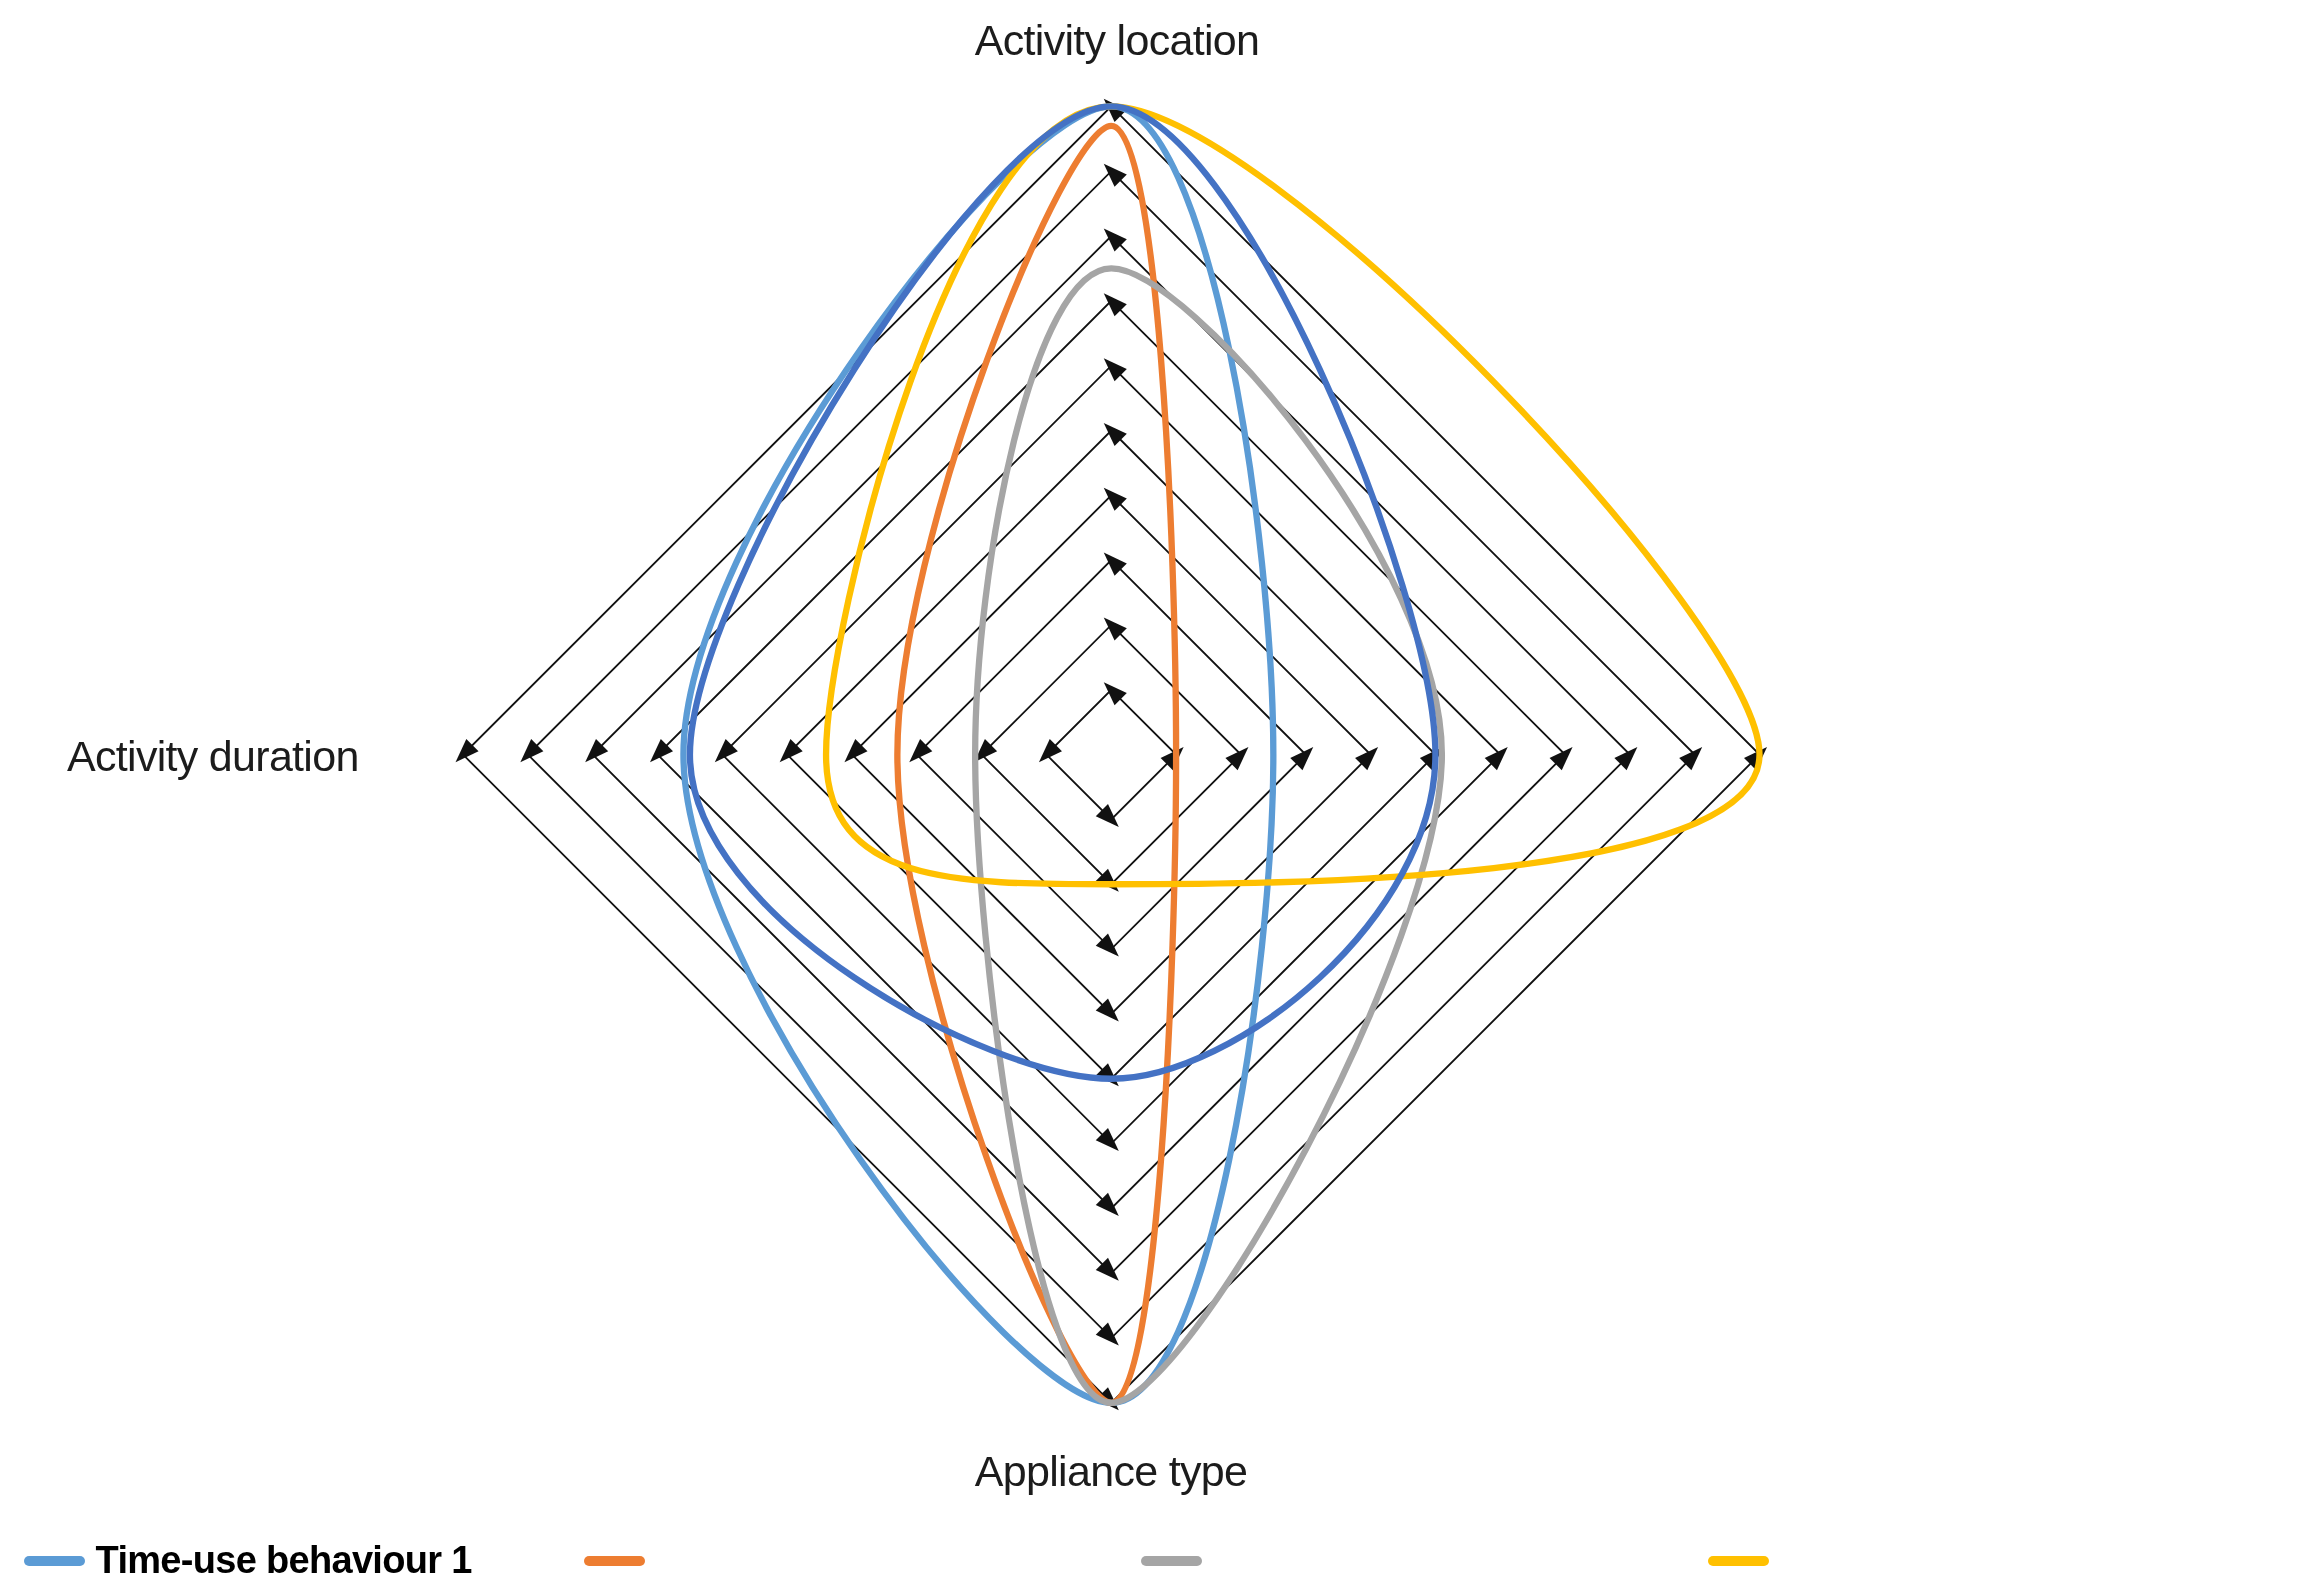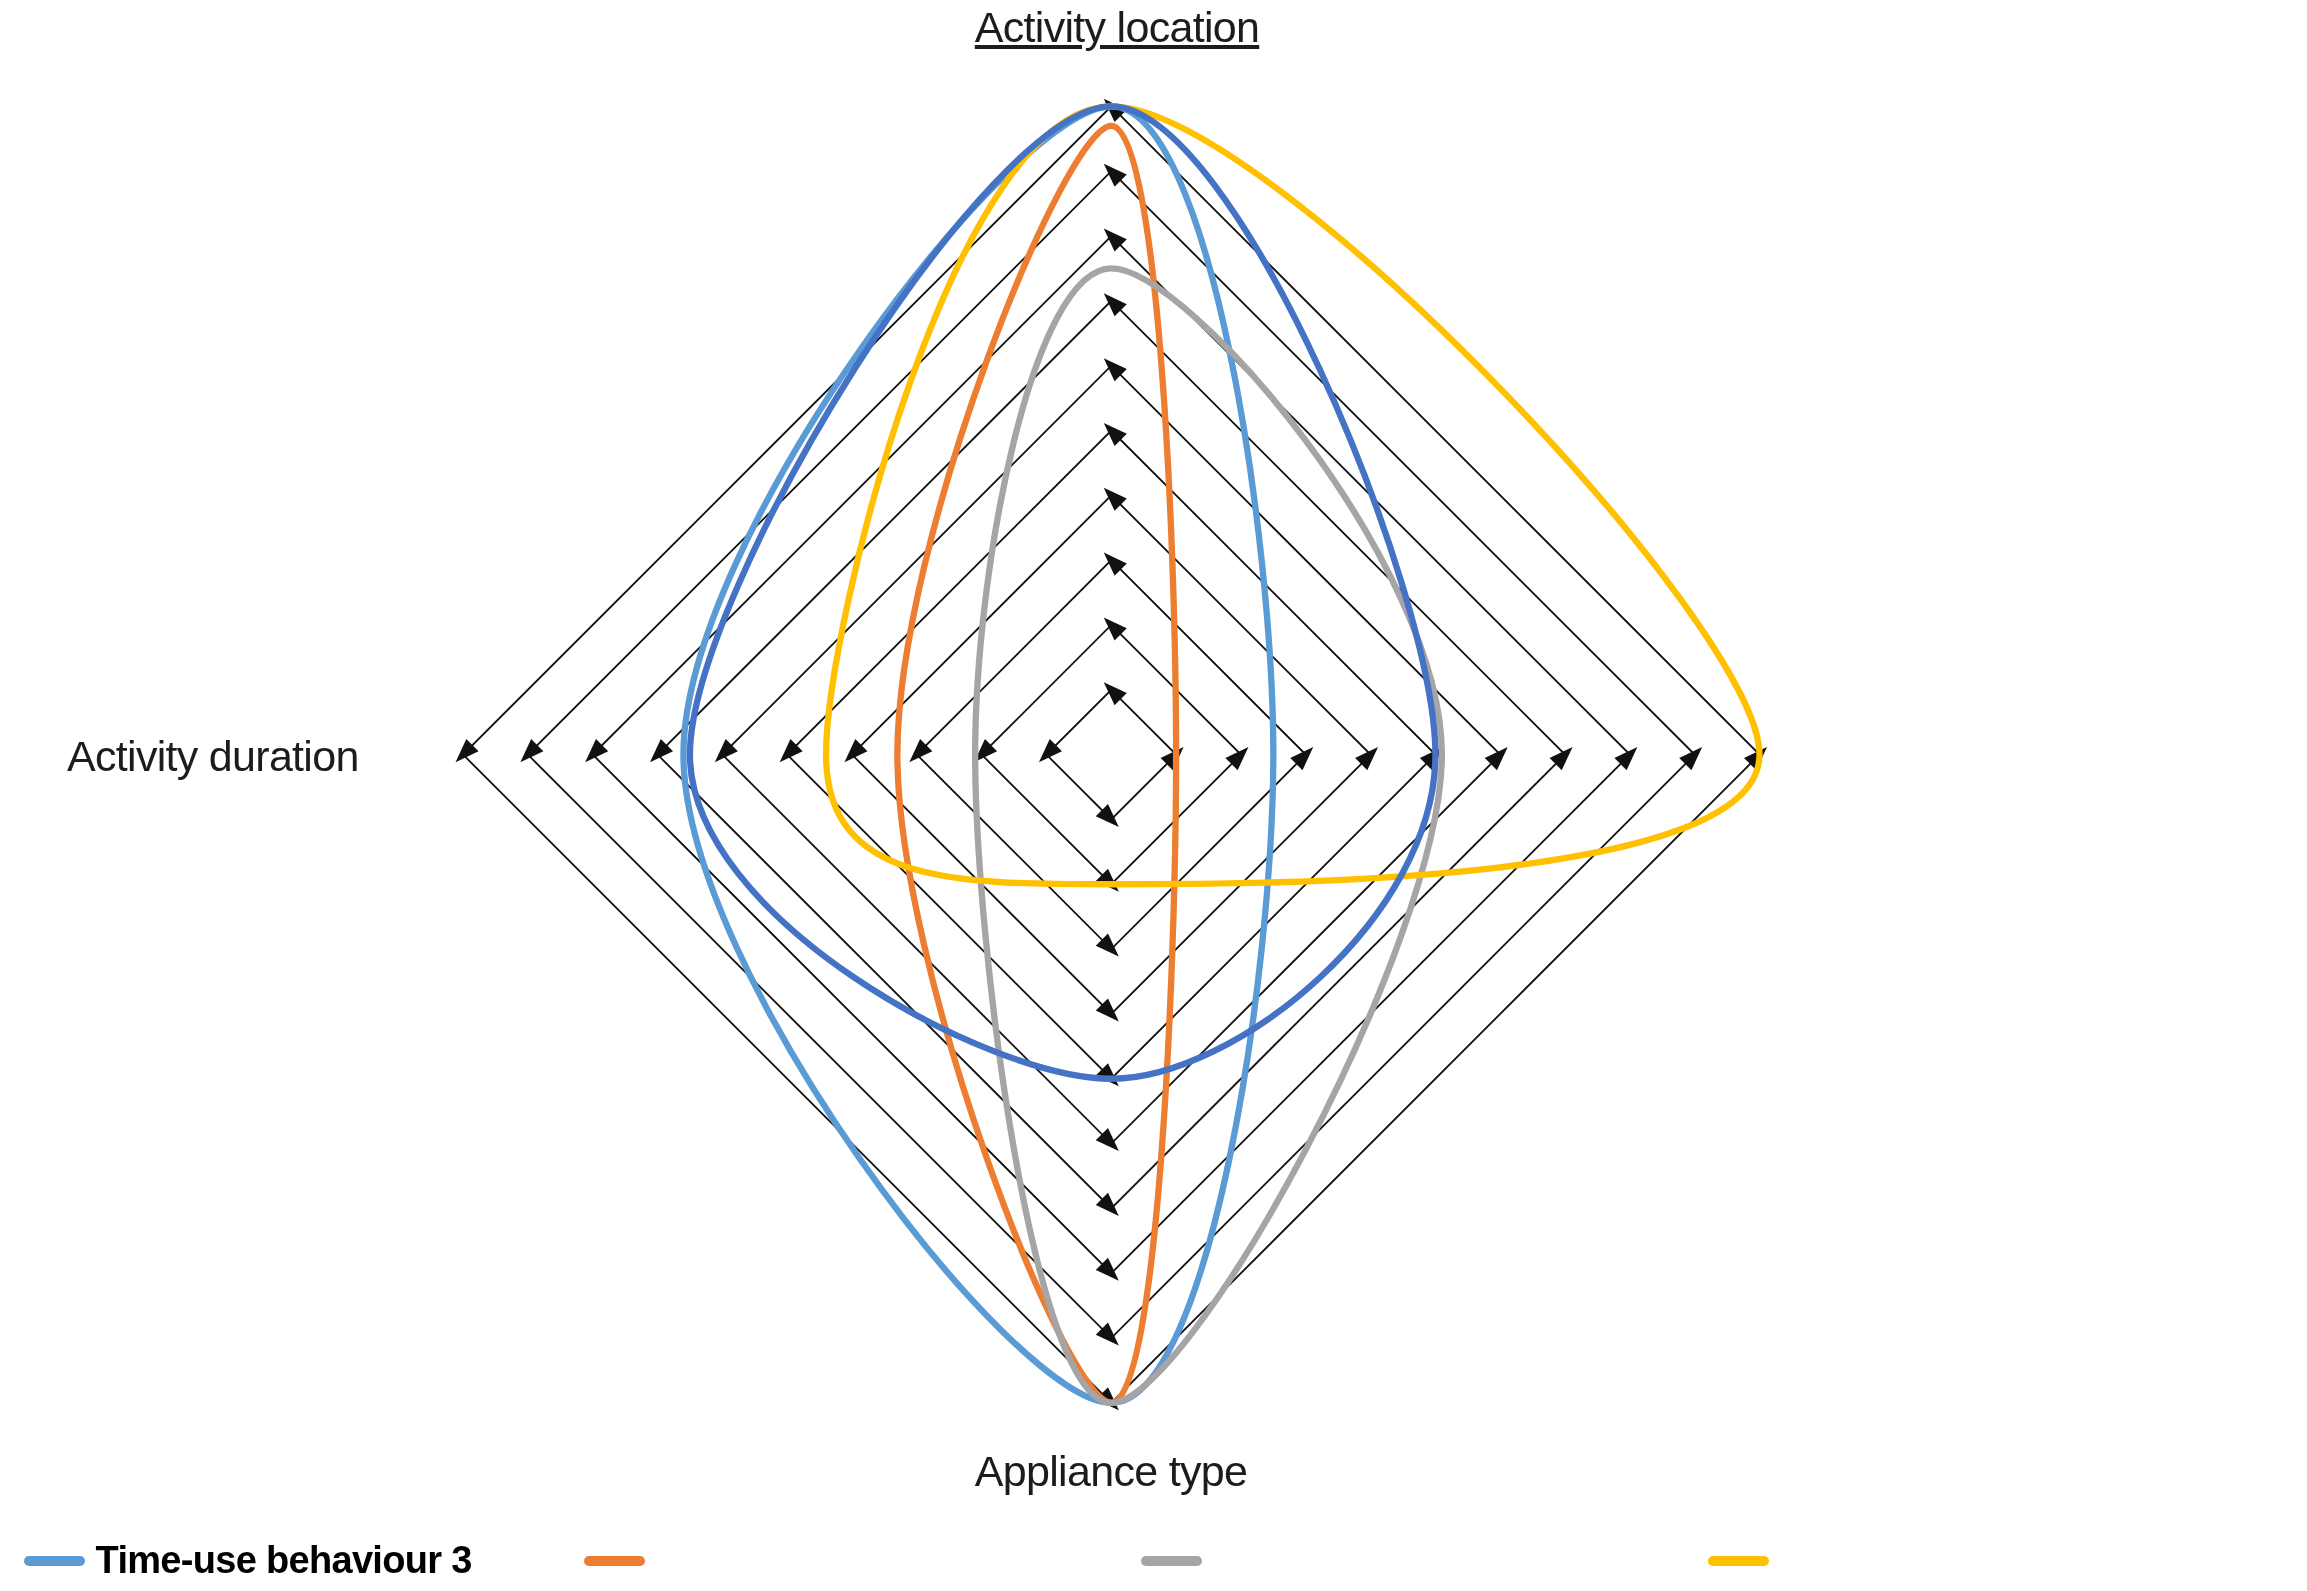--- a/index.html
+++ b/index.html
@@ -101,31 +101,31 @@
         <polygon points="1682.3136,2121.3136 1647.6657,2105.0503000000003 1666.0502999999999,2086.6657" fill="#111111"></polygon>
         <polygon points="684.6864,1146.3136 700.9497,1111.6657 719.3343000000001,1130.0502999999999" fill="#111111"></polygon>
       </g>
       <path d="M 1671,160 C 1818.875,160 1914.75,810 1914.75,1135 C 1914.75,1460 1818.875,2110 1671,2110 C 1523.125,2110 1027.5,1460 1027.5,1135 C 1027.5,810 1523.125,160 1671,160 Z" fill="none" stroke="#5B9BD5" stroke-width="9.5" stroke-linejoin="round" stroke-linecap="round"></path>
       <path d="M 1671,189.2500000000001 C 1740.875,189.2500000000001 1768.5,814.875 1768.5,1135 C 1768.5,1455.125 1740.875,2110 1671,2110 C 1601.125,2110 1349.25,1455.125 1349.25,1135 C 1349.25,814.875 1601.125,189.2500000000001 1671,189.2500000000001 Z" fill="none" stroke="#ED7D31" stroke-width="9.5" stroke-linejoin="round" stroke-linecap="round"></path>
       <path d="M 1671,403.75 C 1788,403.75 2168.25,850.625 2168.25,1135 C 2168.25,1419.375 1788,2110 1671,2110 C 1554,2110 1466.25,1419.375 1466.25,1135 C 1466.25,850.625 1554,403.75 1671,403.75 Z" fill="none" stroke="#A5A5A5" stroke-width="9.5" stroke-linejoin="round" stroke-linecap="round"></path>
       <path d="M 1671,160 C 1905,160 2646,940 2646,1135 C 2646,1330 1905,1330 1671,1330 C 1437,1330 1242,1330 1242,1135 C 1242,940 1437,160 1671,160 Z" fill="none" stroke="#FFC000" stroke-width="9.5" stroke-linejoin="round" stroke-linecap="round"></path>
       <path d="M 1671,160 C 1857.875,160 2158.5,891.25 2158.5,1135 C 2158.5,1378.75 1857.875,1622.5 1671,1622.5 C 1484.125,1622.5 1037.25,1378.75 1037.25,1135 C 1037.25,891.25 1484.125,160 1671,160 Z" fill="none" stroke="#4472C4" stroke-width="9.5" stroke-linejoin="round" stroke-linecap="round"></path>
     </svg>
 
-  <div class="axis-label centered" style="left:1117px;top:3px;text-decoration:underline;">Activity location</div>
+  <div class="axis-label centered" style="left:1117px;top:16px;">Activity location</div>
 
 
   <div class="axis-label centered" style="left:1111px;top:1447px;">Appliance type</div>
 
   <div class="axis-label" style="left:67px;top:732px;">Activity duration</div>
 
   <div>
     <div class="legend-item" style="left:24px;">
       <span class="swatch" style="background: rgb(91, 155, 213);"></span>
-      <span class="legend-label">Time-use behaviour 3</span>
+      <span class="legend-label">Time-use behaviour 1</span>
     </div>
     <div class="legend-item" style="left:584px;">
       <span class="swatch" style="background: rgb(237, 125, 49);"></span>
     </div>
     <div class="legend-item" style="left:1141px;">
       <span class="swatch" style="background: rgb(165, 165, 165);"></span>
     </div>
     <div class="legend-item" style="left:1708px;">
       <span class="swatch" style="background: rgb(255, 192, 0);"></span>
     </div>

